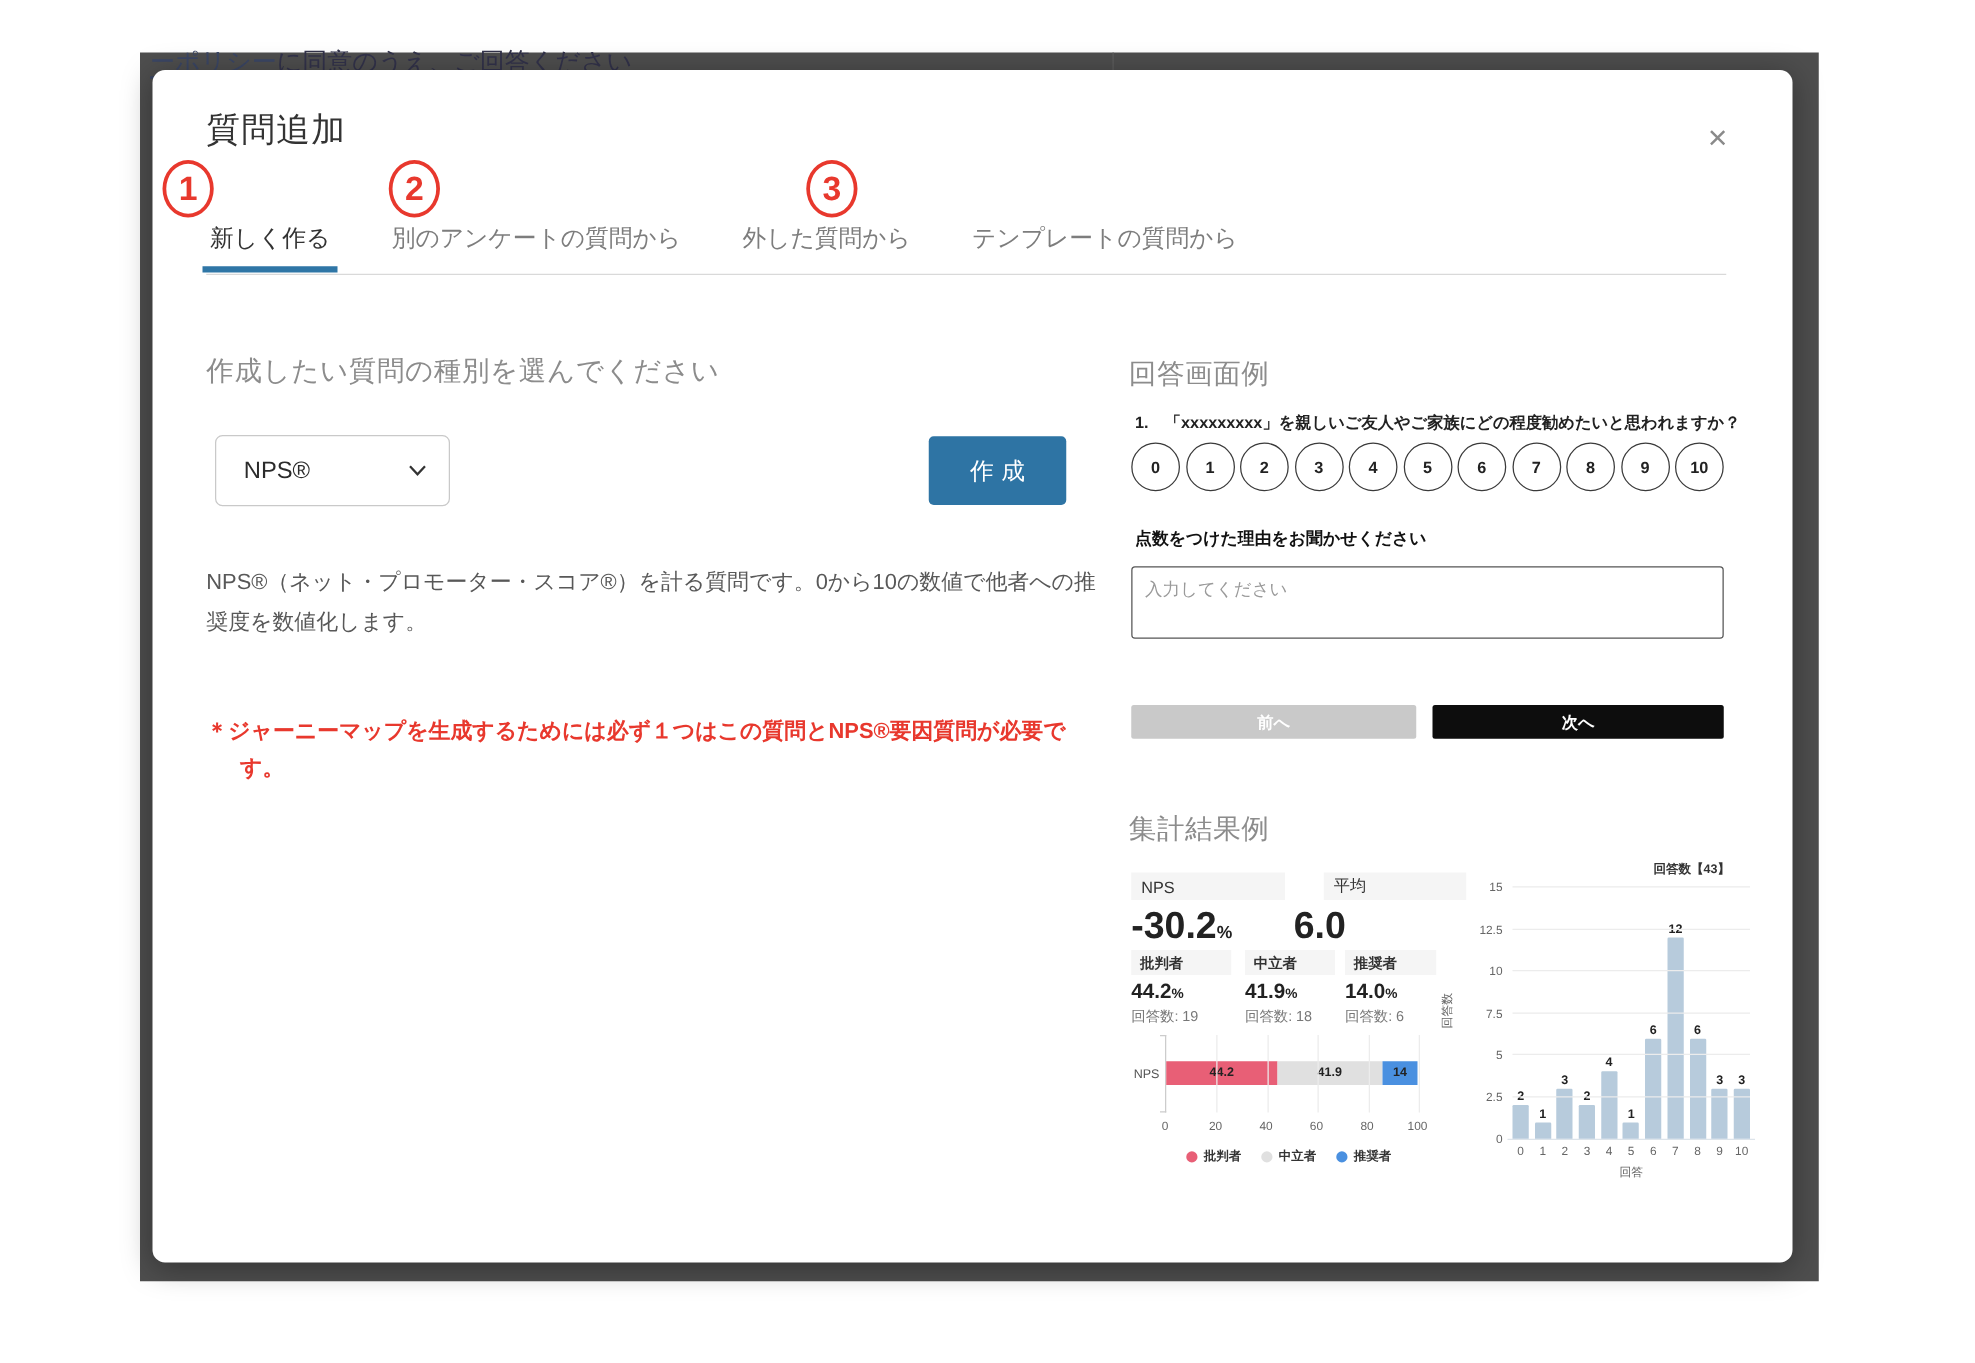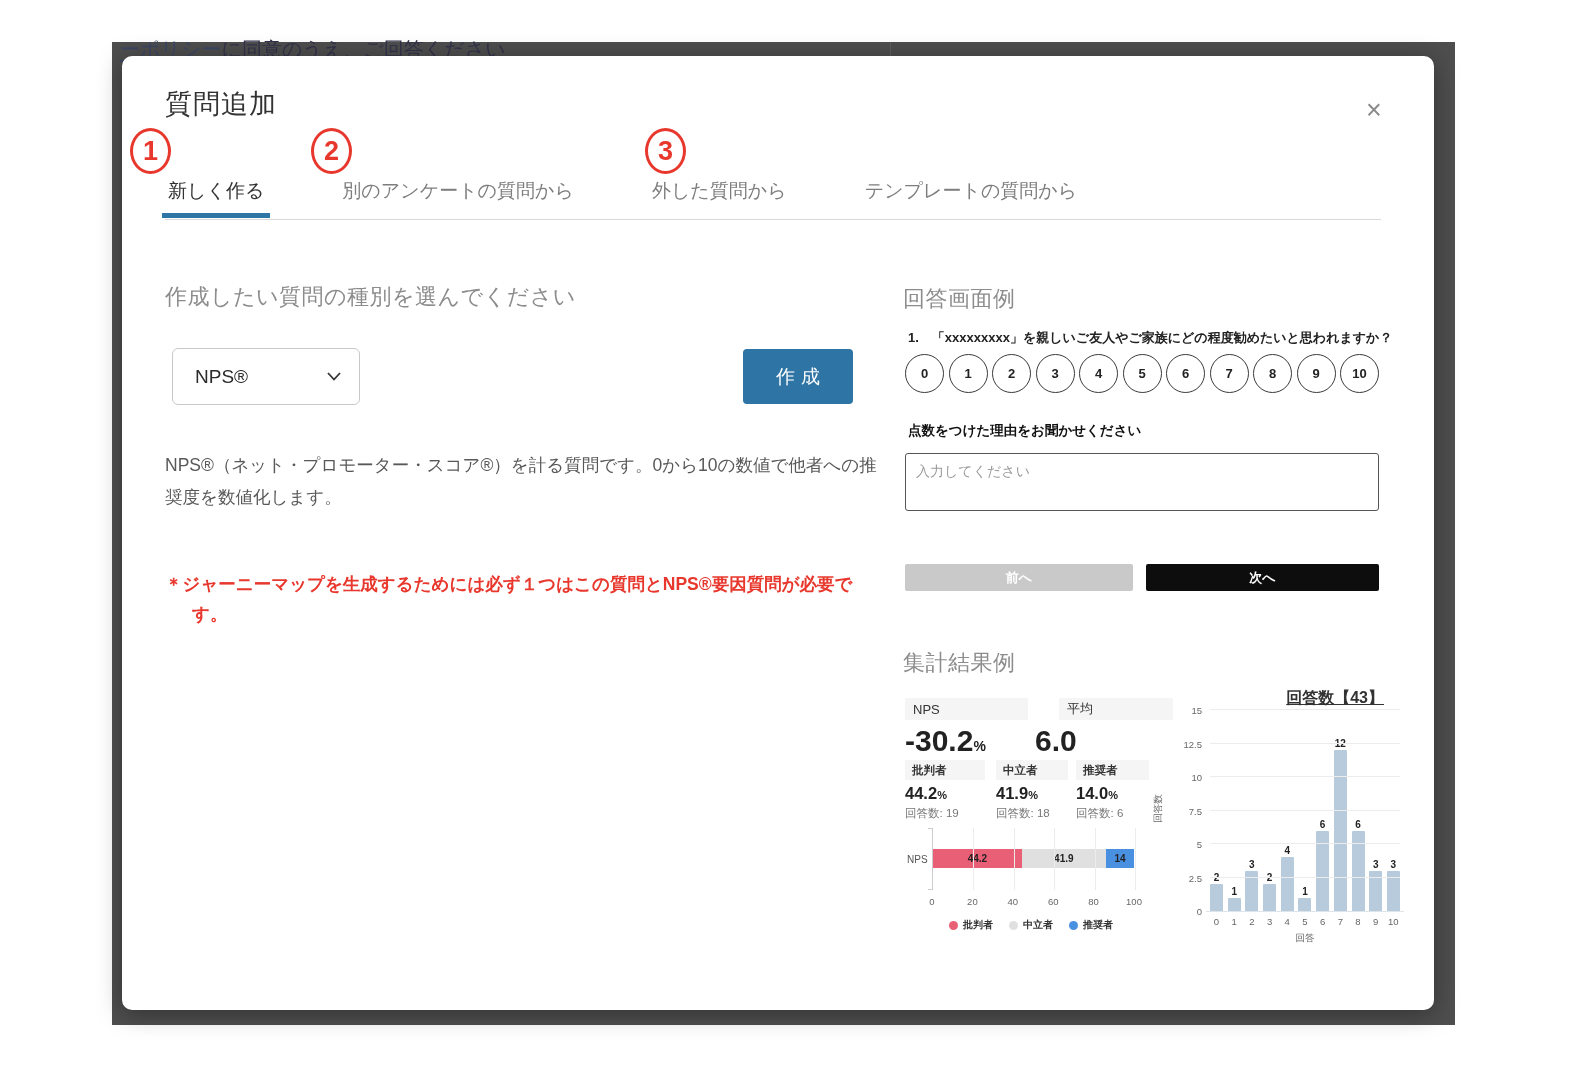--- a/index.html
+++ b/index.html
@@ -11,21 +11,21 @@
   .bg-text .bg-link { color:#3b4664; border-bottom:2px solid #3b4664; }
   .bg-divider { position:absolute; left:778px; top:0; width:1px; height:16px; background:#5e5e5e; }
 
   .modal { position:absolute; left:122px; top:56px; width:1312px; height:954px; background:#fff; border-radius:10px; box-shadow:0 4px 24px rgba(0,0,0,.35); }
 
   .modal-title { position:absolute; left:43px; top:30px; font-size:27px; color:#333; letter-spacing:1px; }
   .close-btn { position:absolute; left:1232px; top:34px; width:40px; height:40px; font-size:27px; color:#8a8a8a; display:flex; align-items:center; justify-content:center; cursor:pointer; font-weight:300; }
 
   .badge { position:absolute; width:41px; height:46px; border:3px solid #e8382d; border-radius:50%; color:#e8382d; font-size:27px; font-weight:bold; display:flex; align-items:center; justify-content:center; background:transparent; }
 
-  .tab-bar { position:absolute; left:43px; top:122px; display:flex; gap:72px;text-align:right; }
+  .tab-bar { position:absolute; left:43px; top:122px; display:flex; gap:43px;text-align:right; }
   .tab { font-size:19px; color:#7d7d7d; padding:0 3px 14px; position:relative; cursor:pointer; white-space:nowrap; }
   .tab.active { color:#333; }
   .tab.active::after { content:""; position:absolute; left:-3px; right:-3px; bottom:0; height:5px; background:#2f76a6; }
   .tab-divider { position:absolute; left:43px; top:163px; width:1216px; height:1px; background:#d9d9d9; }
 
   .section-heading { position:absolute; font-size:22px; color:#8c8c8c; letter-spacing:.5px; }
 
   .select-box { position:absolute; left:50px; top:292px; width:188px; height:57px; border:1px solid #c9c9c9; border-radius:6px; background:#fff; display:flex; align-items:center; justify-content:space-between; padding:0 18px 0 22px; cursor:pointer;gap:28px; }
   .select-value { font-size:19px; color:#2b2b2b; }
   .create-btn { position:absolute; left:621px; top:293px; width:110px; height:55px; background:#2e74a4; border:none; border-radius:4px; color:#fff; font-size:19px; letter-spacing:6px; text-indent:6px; cursor:pointer; font-family:inherit; }
@@ -62,21 +62,21 @@
   .hgrid { position:absolute; top:0; bottom:0; width:1px; background:#ececec; }
   .hbar { position:absolute; left:0; right:0; top:21px; height:19px; display:flex; }
   .hseg { height:19px; display:flex; align-items:center; justify-content:center; font-size:10px; font-weight:bold; color:#222; overflow:hidden; }
   .htick { position:absolute; top:68px; font-size:9.5px; color:#666; transform:translateX(-50%); }
   .hlegend { position:absolute; left:0; right:0; top:90px; display:flex; justify-content:center; gap:16px; }
   .hlegend-item { display:flex; align-items:center; gap:5px; font-size:10px; color:#333; font-weight:bold; }
   .dot { width:9px; height:9px; border-radius:50%; display:inline-block; }
 
   
   .vchart { position:absolute; left:1036px; top:628px; width:228px; height:264px; }
-  .vnote { position:absolute; right:2px; top:4px; font-size:16px; color:#333; font-weight:bold;text-decoration:underline; }
+  .vnote { position:absolute; right:2px; top:4px; font-size:10px; color:#333; font-weight:bold; }
   .vylabel { position:absolute; left:-14px; top:118px; font-size:9.5px; color:#666; transform:rotate(-90deg); }
   .vplot { position:absolute; left:52px; top:26px; width:190px; height:201px; }
   .vgrid { position:absolute; left:0; right:0; height:1px; background:#ececec; }
   .vbase { position:absolute; left:-4px; right:-4px; bottom:-1px; height:1px; background:#dde4ea; }
   .vytick { position:absolute; width:44px; text-align:right; font-size:9.5px; color:#666; left:0; }
   .vbars { position:absolute; left:0; right:0; bottom:0; top:0; display:flex; justify-content:space-between; align-items:flex-end; }
   .vslot { width:13px; display:flex; flex-direction:column; align-items:center; justify-content:flex-end; }
   .vval { font-size:10px; font-weight:bold; color:#222; margin-bottom:1px; }
   .vbar { width:13px; background:#b7cbdc; border-radius:1px 1px 0 0; }
   .vxticks { position:absolute; left:52px; width:190px; top:232px; display:flex; justify-content:space-between; }

